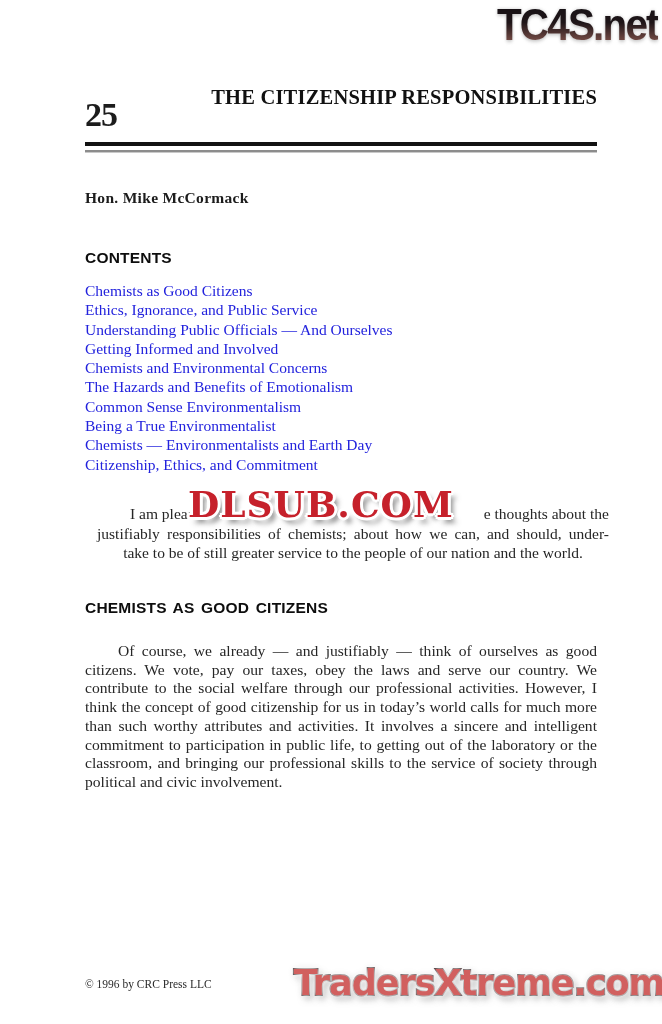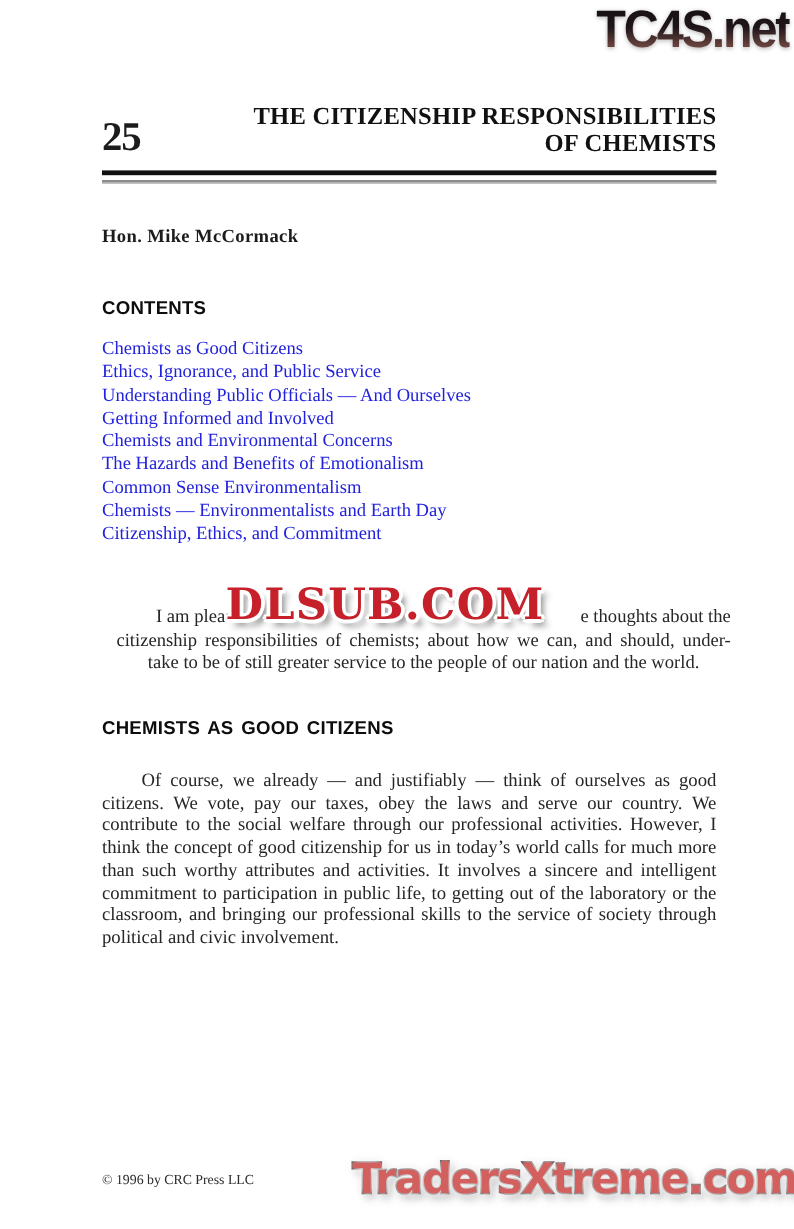--- a/index.html
+++ b/index.html
@@ -106,48 +106,48 @@
 <body>
 
 <div class="page">
 
   <div class="tc4s">TC4S.net</div>
 
   <div class="chapter-num">25</div>
 
   <div class="chapter-title">
     <span>THE CITIZENSHIP RESPONSIBILITIES</span><br>
-    <span>OF CHEMISTS</span>
   </div>
 
   <div class="rule-black"></div>
   <div class="rule-gray"></div>
 
   <div class="author">Hon. Mike McCormack</div>
 
   <h2 class="contents-heading">CONTENTS</h2>
 
   <ul class="contents-list">
     <li><a>Chemists as Good Citizens</a></li>
     <li><a>Ethics, Ignorance, and Public Service</a></li>
     <li><a>Understanding Public Officials — And Ourselves</a></li>
     <li><a>Getting Informed and Involved</a></li>
     <li><a>Chemists and Environmental Concerns</a></li>
     <li><a>The Hazards and Benefits of Emotionalism</a></li>
     <li><a>Common Sense Environmentalism</a></li>
+    <li><a>Being a True Environmentalist</a></li>
     <li><a>Chemists — Environmentalists and Earth Day</a></li>
     <li><a>Citizenship, Ethics, and Commitment</a></li>
   </ul>
 
   <div class="intro">
     <div class="l1">
       <span class="left">I am please</span>
       <span class="right">e thoughts about the</span>
     </div>
-    <div class="l2">citizenship responsibilities of chemists; about how we can, and should, under-</div>
+    <div class="l2">justifiably responsibilities of chemists; about how we can, and should, under-</div>
     <div class="l3">take to be of still greater service to the people of our nation and the world.</div>
   </div>
 
   <div class="dlsub">DLSUB.COM</div>
 
   <h2 class="section-heading">CHEMISTS AS GOOD CITIZENS</h2>
 
   <p class="body-par">Of course, we already — and justifiably — think of ourselves as good citizens. We vote, pay our taxes, obey the laws and serve our country. We contribute to the social welfare through our professional activities. However, I think the concept of good citizenship for us in today’s world calls for much more than such worthy attributes and activities. It involves a sincere and intelligent commitment to participation in public life, to getting out of the laboratory or the classroom, and bringing our professional skills to the service of society through political and civic involvement.</p>
 
   <div class="copyright">© 1996 by CRC Press LLC</div>

